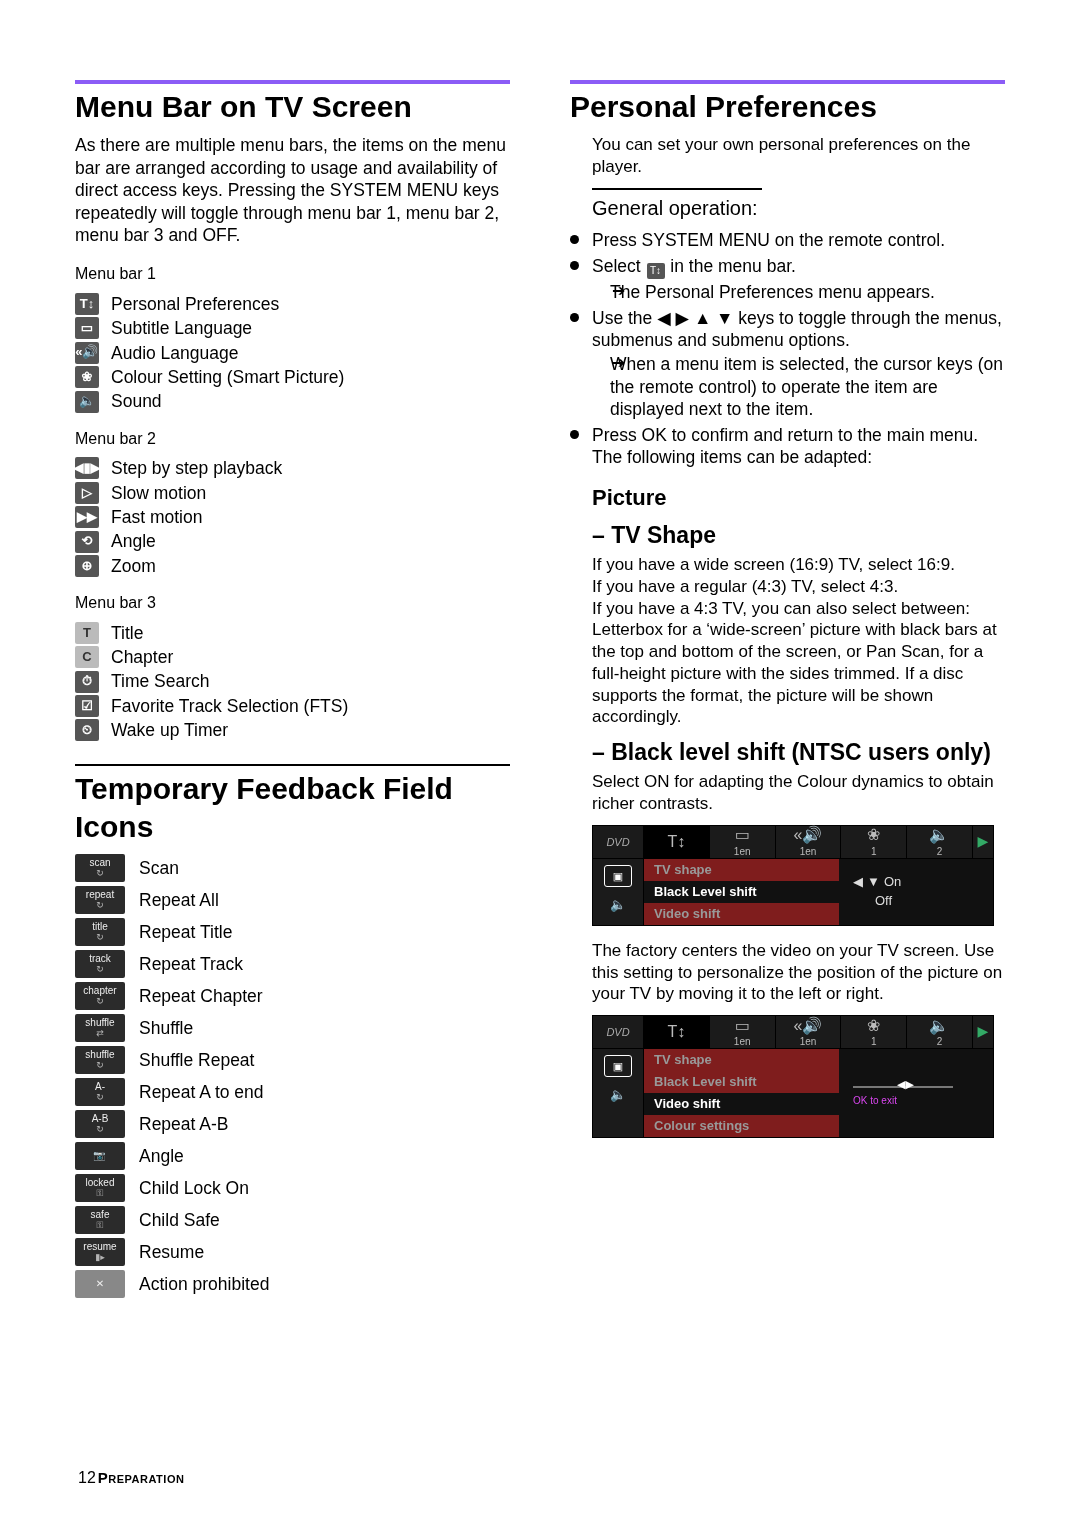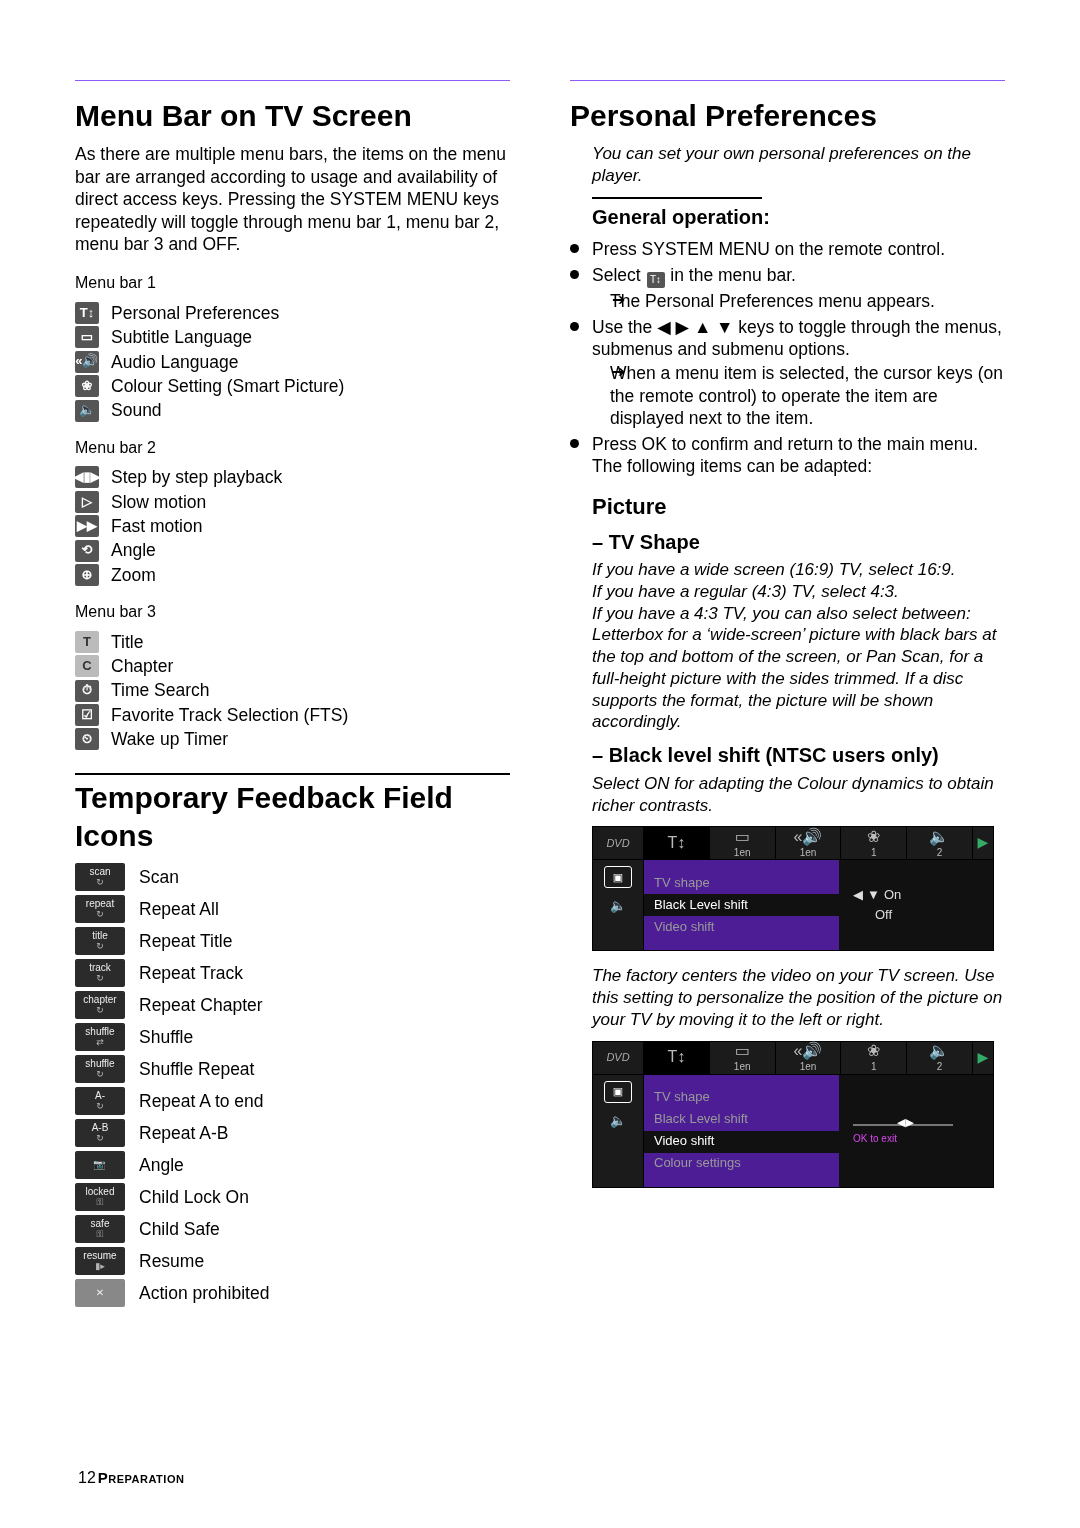--- a/index.html
+++ b/index.html
@@ -15,22 +15,22 @@
     position: relative;
     box-sizing: border-box;
     padding: 80px 75px 50px 75px;
   }
   .columns { display: flex; gap: 60px; }
   .col { flex: 1 1 0; }
   h1 {
     font-size: 30px;
     font-weight: bold;
     margin: 0 0 8px 0;
-    border-top: 1px solid #8b5cf6;
-    padding-top: 16px;
+    border-top: 4px solid #8b5cf6;
+    padding-top: 4px;
   }
   h1.noborder { border-top: 2px solid #000; padding-top: 4px; margin-top: 22px; }
   .intro { margin: 0 0 18px 0; }
   .subhead { font-size: 16px; margin: 10px 0 8px 0; }
   .icon-list { margin: 2px 0 16px 0; }
   .icon-row { display: flex; align-items: center; gap: 12px; margin: 2px 0; }
   .icon-box {
     width: 24px; height: 22px; background:#555; color:#fff;
     display:flex; align-items:center; justify-content:center;
     font-size:13px; font-weight:bold; border-radius:2px;
@@ -43,34 +43,34 @@
     font-size:10px; border-radius:2px; flex-shrink:0; line-height:1;
     position:relative;
   }
   .badge .cycle { font-size:9px; opacity:.7; margin-top:1px; }
   .feedback-list .icon-row { margin: 4px 0; gap: 14px; align-items: center; }
   .rule-short {
     border-top: 2px solid #000;
     width: 170px;
     margin: 10px 0 6px 0;
   }
-  .h3 { font-weight: bold; font-size: 20px; margin: 4px 0 8px 0; }
+  .h3 { font-weight: normal; font-size: 20px; margin: 4px 0 8px 0; }
   .bullets { list-style: none; padding:0; margin:0 0 8px 0; }
   .bullets li { position: relative; padding-left: 22px; margin: 3px 0; }
   .bullets li::before {
     content:""; position:absolute; left:0; top:6px;
     width:9px; height:9px; background:#000; border-radius:50%;
   }
   .arrow-line { padding-left: 40px; position:relative; margin:2px 0; }
   .arrow-line::before {
     content:"➔"; position:absolute; left:20px; top:0; font-size:16px;
   }
   .sec-title { font-weight:bold; font-size:22px; margin: 16px 0 4px 22px; }
-  .sub-bold { font-weight:bold; font-size:20px; margin: 8px 0 4px 22px; }
-  .body-indent { margin: 0 0 10px 22px; font-style: italic; }
+  .sub-bold { font-weight:bold; font-size:23px; margin: 8px 0 4px 22px; }
+  .body-indent { margin: 0 0 10px 22px; }
   .tri { font-family: Arial, sans-serif; }
   .inline-icon {
     display:inline-flex; width:18px; height:16px; background:#555; color:#fff;
     align-items:center; justify-content:center; font-size:10px; border-radius:2px;
     vertical-align: -2px; margin: 0 1px;
   }
 
   
   .osd {
     width: 400px; margin: 10px 0 14px 22px; background:#111;
@@ -97,21 +97,21 @@
   .osd-body { display:flex; }
   .osd-left {
     width:50px; background:#1b1b1b; display:flex; flex-direction:column;
     align-items:center; padding:6px 0; gap:10px; color:#888;
     border-right:1px solid #000;
   }
   .osd-left .sel {
     width:26px; height:20px; border:1px solid #fff; border-radius:3px;
     display:flex; align-items:center; justify-content:center; color:#fff; font-size:11px;
   }
-  .osd-menu { flex:1; background:#4c1d95; padding:12px 0; }
+  .osd-menu { flex:1; background:#7f1d1d; padding:0 0;font-weight:bold; }
   .osd-menu .row {
     display:flex; align-items:center; height:22px; padding:0 10px;
     font-size:13px; color:#999;
   }
   .osd-menu .row.active { background:#111; color:#fff; }
   .osd-right {
     width:140px; background:#111; display:flex; flex-direction:column;
     justify-content:center; align-items:flex-start; padding-left:14px;
     color:#ddd; font-size:13px; gap:3px;
   }

